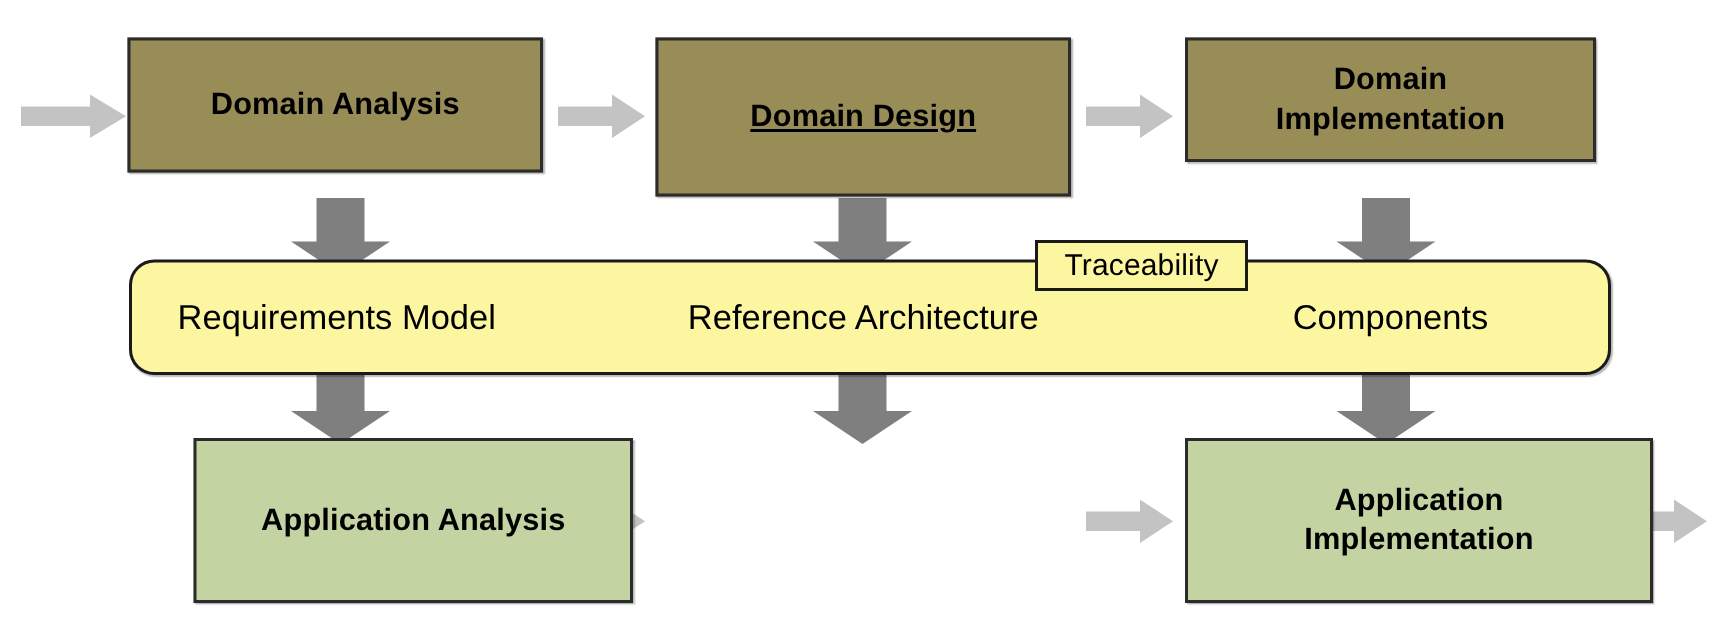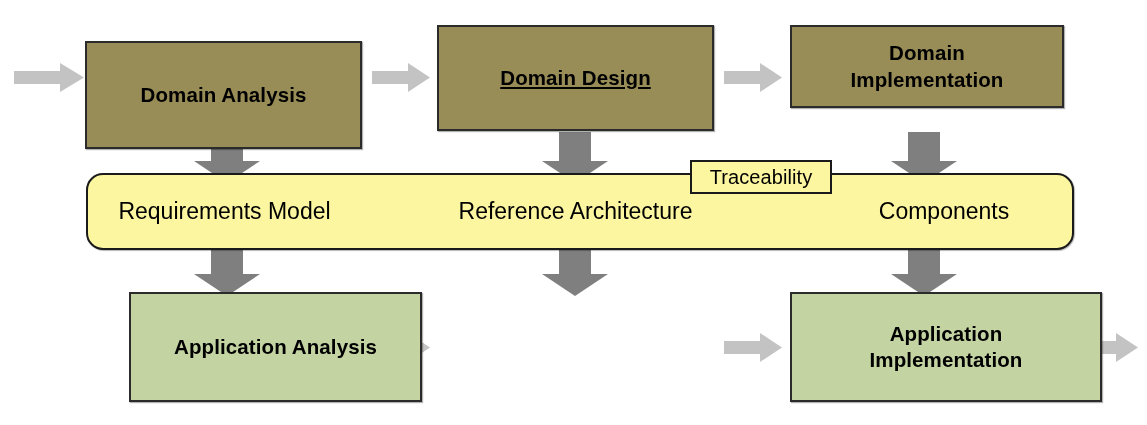--- a/index.html
+++ b/index.html
@@ -151,34 +151,34 @@
       <path d="M17,0 L49,0 L49,29 L66,29 L33,51 L0,29 L17,29 Z" fill="#7F7F7F"></path>
     </svg>
   </div>
 
   <div class="arrow-v" style="left:891px; top:245px; width:66px; height:51px;">
     <svg width="66" height="51" viewBox="0 0 66 51">
       <path d="M17,0 L49,0 L49,29 L66,29 L33,51 L0,29 L17,29 Z" fill="#7F7F7F"></path>
     </svg>
   </div>
 
-  <div class="node domain" style="left:85px; top:41px; width:277px; height:108px;">Domain Analysis</div>
+  <div class="node domain" style="left:85px; top:25px; width:277px; height:90px;">Domain Analysis</div>
 
   <div class="node domain" style="left:437px; top:25px; width:277px; height:106px;text-decoration:underline;">Domain Design</div>
 
   <div class="node domain" style="left:790px; top:25px; width:274px; height:83px; white-space:pre-line;">Domain
 Implementation</div>
 
   <div class="band" style="left:86px; top:173px; width:988px; height:77px;"></div>
 
   <div class="band-label" style="left:86px; top:198px; width:277px;">Requirements Model</div>
 
   <div class="band-label" style="left:437px; top:198px; width:277px;">Reference Architecture</div>
 
-  <div class="band-label" style="left:807px; top:198px; width:274px;">Components</div>
+  <div class="band-label" style="left:790px; top:198px; width:274px;">Components</div>
 
   <div class="traceability" style="left:690px; top:160px; width:142px; height:34px;">Traceability</div>
 
   <div class="node application" style="left:85px; top:292px; width:293px; height:110px;margin-left:44px;">Application Analysis</div>
 
 
   <div class="node application" style="left:790px; top:292px; width:312px; height:110px; white-space:pre-line;">Application
 Implementation</div>
 
 </div>

